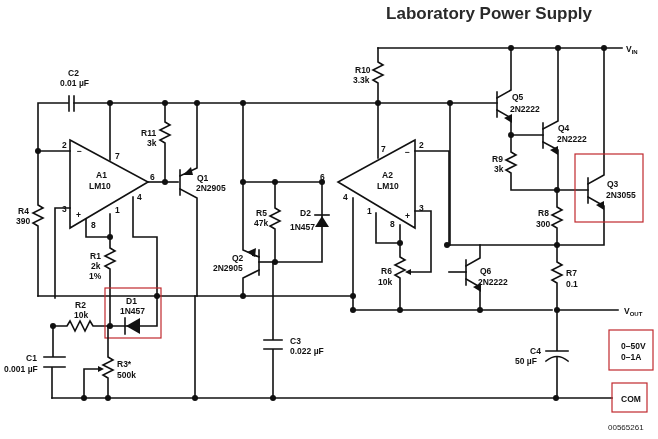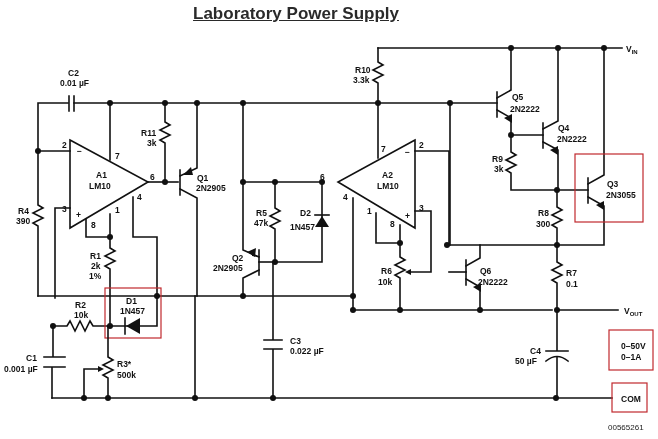--- a/index.html
+++ b/index.html
@@ -1,17 +1,17 @@
 <!DOCTYPE html>
 <html><head>
 <meta charset="utf-8">
 <style>
   html, body { margin:0; padding:0; background:#ffffff; }
   body { width:658px; height:439px; position:relative; overflow:hidden; font-family:"Liberation Sans", sans-serif; }
-  #title { position:absolute; left:0; width:592px; top:4px; text-align:center; font-size:17px; font-weight:bold; color:#2a2a2a;text-decoration:underline; }
+  #title { position:absolute; left:0; width:592px; top:4px; text-align:right; font-size:17px; font-weight:bold; color:#2a2a2a; }
   svg { position:absolute; left:0; top:0; }
   .w { stroke:#111; stroke-width:1.6; fill:none; stroke-linecap:square; }
   .dot { fill:#111; }
   .lbl { font-family:"Liberation Sans", sans-serif; font-size:8.5px; fill:#111; font-weight:bold; }
   .pin { font-family:"Liberation Sans", sans-serif; font-size:8.5px; fill:#111; font-weight:bold; }
   .hl { stroke:#c0282d; stroke-width:1.2; fill:none; }
   .fig { font-family:"Liberation Sans", sans-serif; font-size:8px; fill:#222; }
 </style>
 </head>
 <body>

